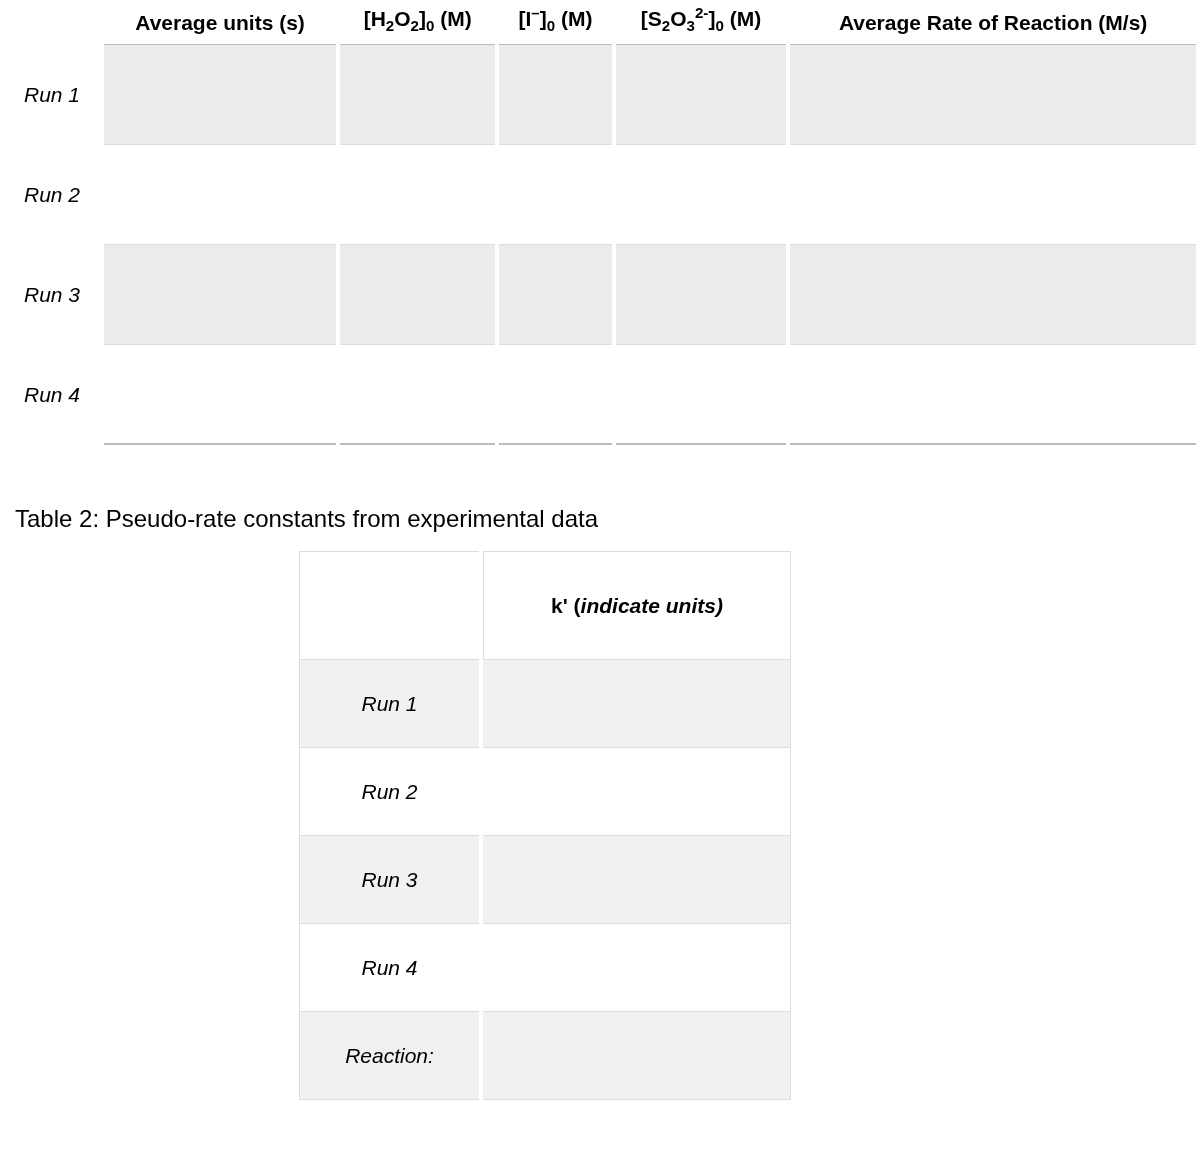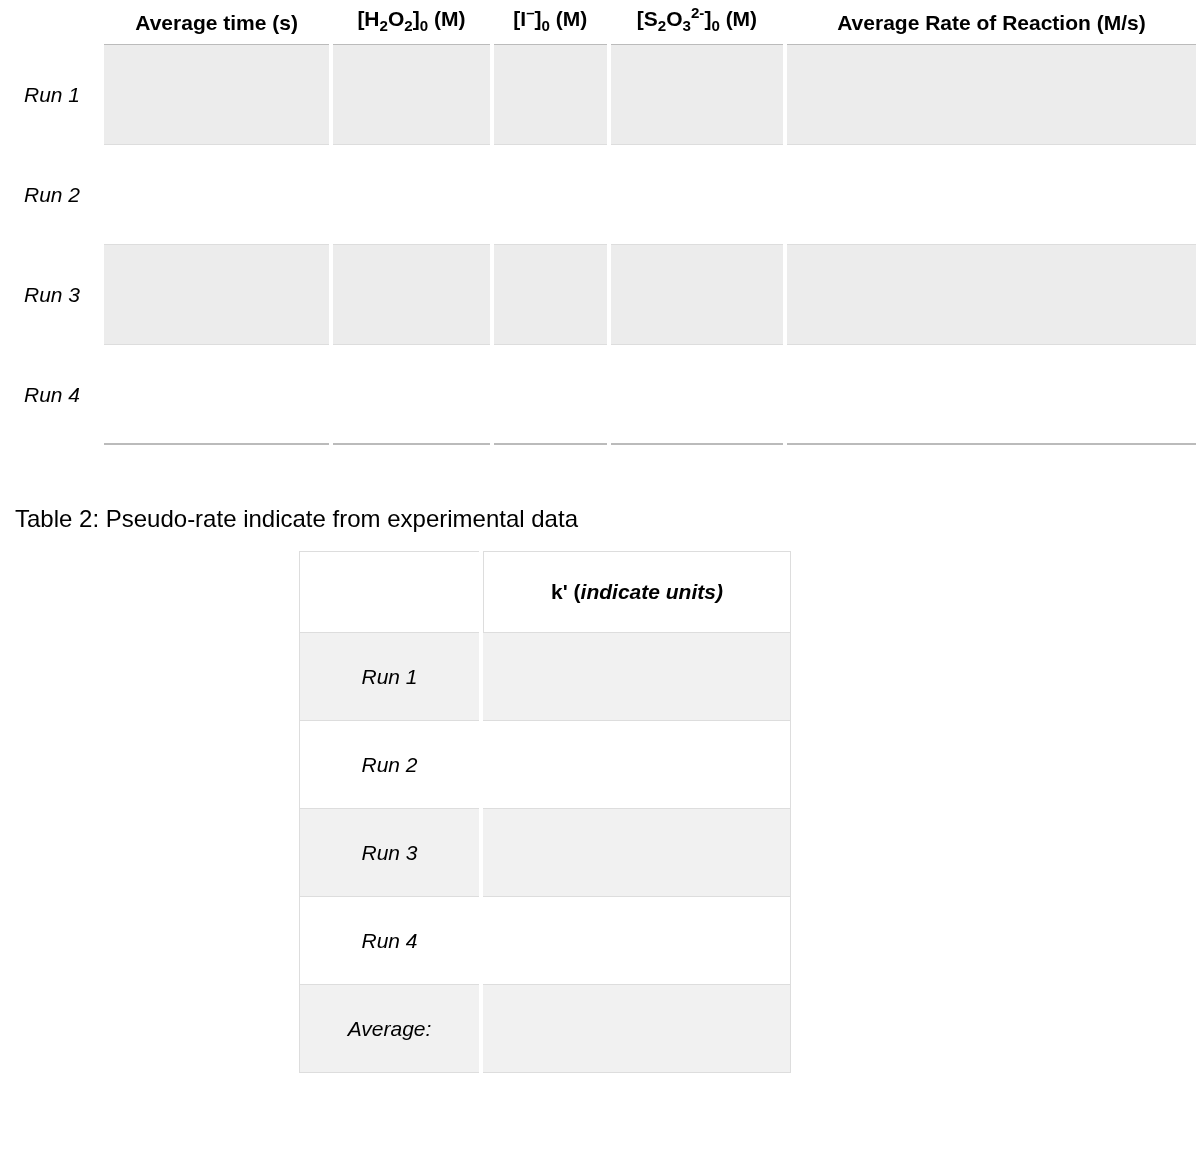--- a/index.html
+++ b/index.html
@@ -73,21 +73,21 @@
       margin-left: 280px;
       width: 500px;
       border-collapse: separate;
       border-spacing: 4px 0;
     }
     .table2 th {
       text-align: center;
       vertical-align: middle;
     }
     .table2 th.k-header {
-      height: 82px;
+      height: 109px;
       font-weight: bold;
       border: 1px solid #ddd;
       border-bottom: 1px solid #ddd;
     }
     .table2 th.blank-header {
       border-top: 1px solid #ddd;
       border-right: none;
       border-left: 1px solid #ddd;
       border-bottom: 1px solid #ddd;
       width: 180px;
@@ -114,21 +114,21 @@
     }
     .k-ital { font-style: italic; font-weight: bold; }
   </style>
 </head>
 <body>
 
 <table class="table1">
   <thead>
     <tr>
       <th class="rowlabel-col"></th>
-      <th>Average time (s)</th>
+      <th>Average units (s)</th>
       <th>[H<span class="sub">2</span>O<span class="sub">2</span>]<span class="sub">0</span> (M)</th>
       <th>[I<span class="sup">–</span>]<span class="sub">0</span> (M)</th>
       <th>[S<span class="sub">2</span>O<span class="sub">3</span><span class="sup">2-</span>]<span class="sub">0</span> (M)</th>
       <th>Average Rate of Reaction (M/s)</th>
     </tr>
   </thead>
   <tbody>
     <tr class="shaded">
       <td class="rowlabel">Run 1</td>
       <td class="datacell"></td>
@@ -159,21 +159,21 @@
       <td class="datacell"></td>
       <td class="datacell"></td>
       <td class="datacell"></td>
       <td class="datacell"></td>
     </tr>
   </tbody>
 </table>
 
 <div class="table2-wrap">
   <p class="table2-caption">
-    <span class="bold">Table 2:</span><span> Pseudo-rate indicate from experimental data</span>
+    <span class="bold">Table 2:</span><span> Pseudo-rate constants from experimental data</span>
   </p>
 
   <table class="table2">
     <thead>
       <tr>
         <th class="blank-header"></th>
         <th class="k-header"><span>k' (</span><span class="k-ital">indicate units)</span></th>
       </tr>
     </thead>
     <tbody>
@@ -187,18 +187,18 @@
       </tr>
       <tr class="shaded">
         <td class="rowlabel2">Run 3</td>
         <td class="datacell2"></td>
       </tr>
       <tr class="plain">
         <td class="rowlabel2">Run 4</td>
         <td class="datacell2"></td>
       </tr>
       <tr class="shaded">
-        <td class="rowlabel2">Average:</td>
+        <td class="rowlabel2">Reaction:</td>
         <td class="datacell2"></td>
       </tr>
     </tbody>
   </table>
 </div>
 
 </body></html>

